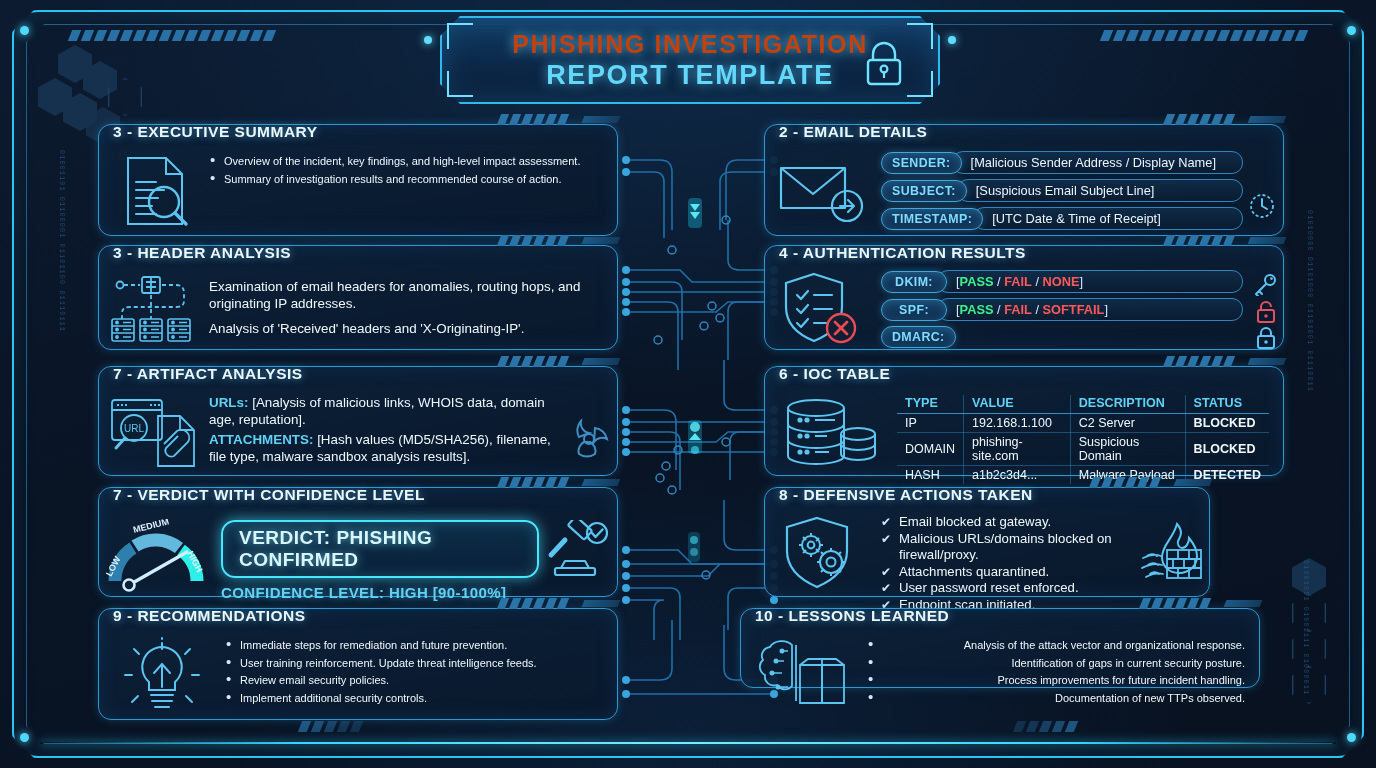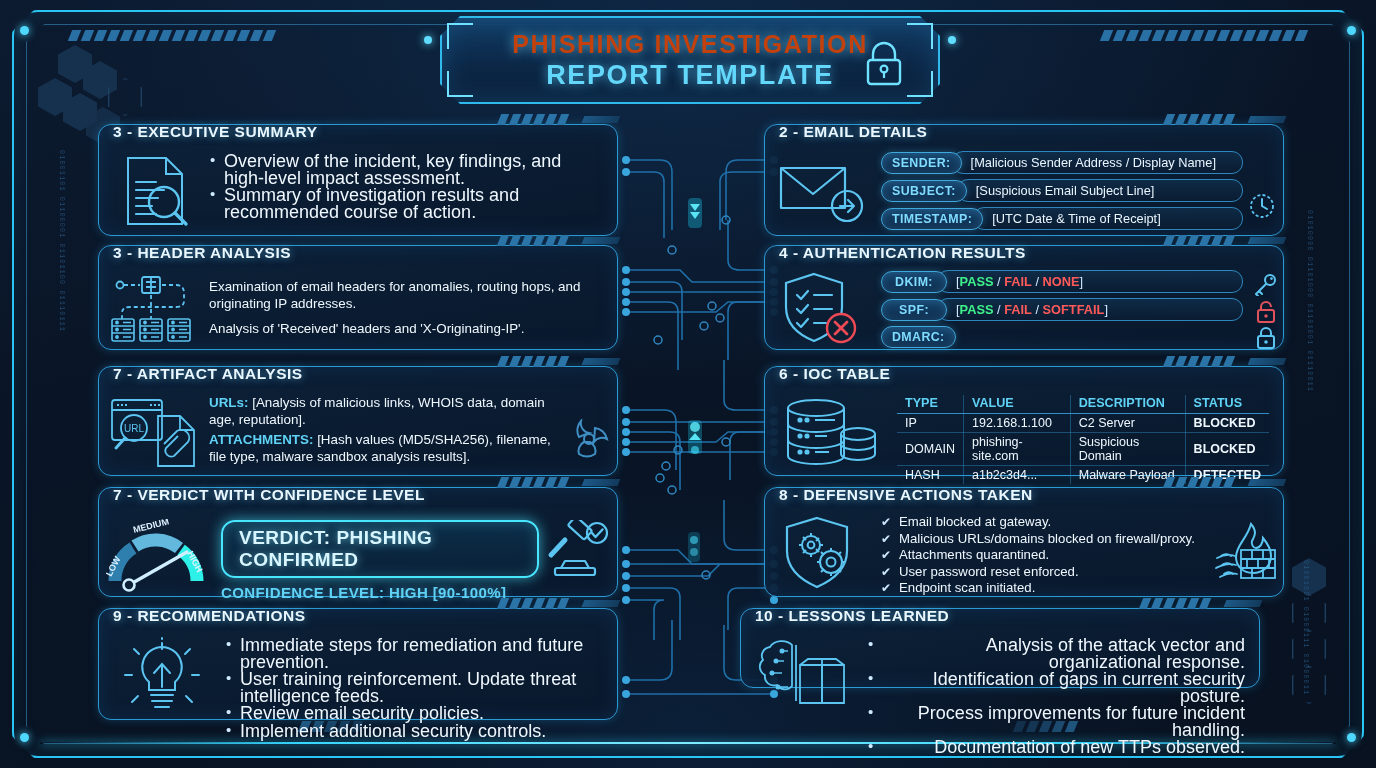--- a/index.html
+++ b/index.html
@@ -92,21 +92,21 @@
   .panel-notch i{ position:absolute; top:1px; display:block; width:8px; height:11px;
     background:#2a74a8; transform:skewX(-22deg); }
   .panel-notch .bar{ position:absolute; right:0; top:3px; width:36px; height:7px;
     background:linear-gradient(90deg,#1d5a88,#123a5c); transform:skewX(-22deg); }
   .panel-body{ position:absolute; left:0; right:0; top:26px; bottom:6px; display:flex; align-items:flex-start; }
 
   .icon-col{ flex:0 0 auto; display:flex; align-items:center; justify-content:center; }
   .txt-col{ flex:1 1 auto; }
 
   ul.bullets{ list-style:none; }
-  ul.bullets li{ position:relative; padding-left:15px; font-size:18px; line-height:16.5px;
+  ul.bullets li{ position:relative; padding-left:15px; font-size:11px; line-height:16.5px;
     color:#f0f8ff; margin-bottom:1px; }
   ul.bullets li:before{ content:"•"; position:absolute; left:1px; top:-1px; color:#cfe9ff; font-size:15px; }
   ul.checks li{ list-style:none; position:relative; padding-left:18px; font-size:13.2px;
     line-height:16.5px; color:#f0f8ff; }
   ul.checks li:before{ content:"✔"; position:absolute; left:0; top:0; color:#cfe9ff; font-size:12px; }
 
   .plain{ font-size:13.4px; line-height:17px; color:#f0f8ff; }
 
   
   .field-row{ display:flex; align-items:center; margin-bottom:5px; position:relative; }
@@ -756,21 +756,21 @@
             <td style="border-bottom:0">a1b2c3d4...</td>
             <td style="border-bottom:0">Malware Payload</td>
             <td class="st-detected" style="border-bottom:0">DETECTED</td>
           </tr>
         </tbody>
       </table>
     </div>
   </div>
 </div>
 
-<div class="panel" style="left:764px; top:487px; width:520px; height:110px;text-decoration:underline;">
+<div class="panel" style="left:764px; top:487px; width:446px; height:110px;text-decoration:underline;">
   <div class="panel-title">8 - DEFENSIVE ACTIONS TAKEN</div>
   <div class="panel-notch">
     <i style="left:0"></i>
       <i style="left:12px"></i>
       <i style="left:24px"></i>
       <i style="left:36px"></i>
       <i style="left:48px"></i>
       <i style="left:60px"></i>
       <span class="bar"></span>
   </div>

